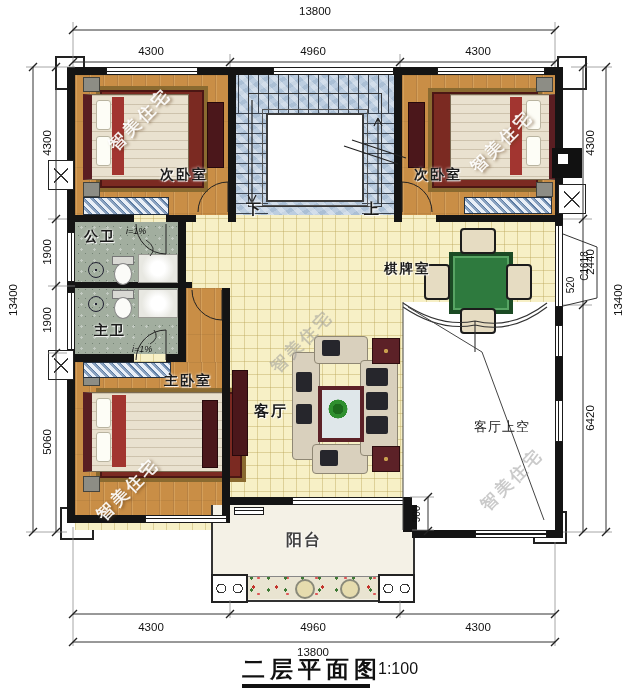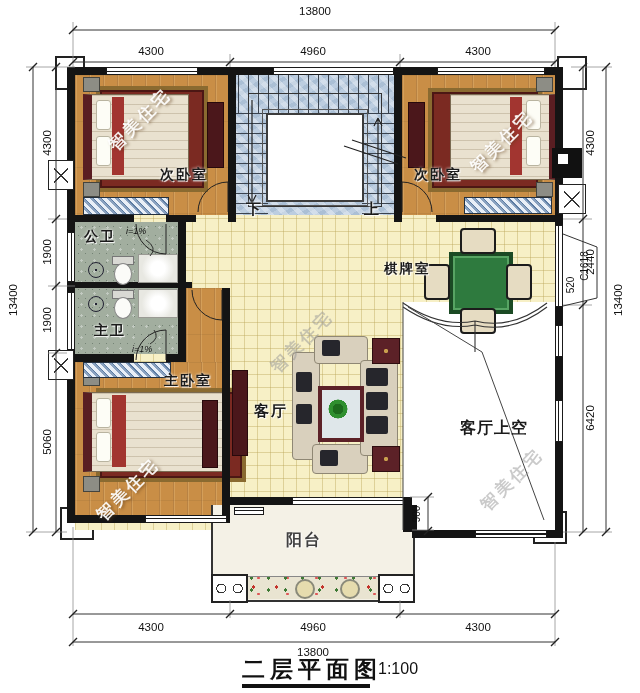--- a/index.html
+++ b/index.html
@@ -297,21 +297,21 @@
     </g>
   </svg>
 
   <div class="room-label" style="left:160px;top:166px">次卧室</div>
   <div class="room-label" style="left:414px;top:166px">次卧室</div>
   <div class="room-label" style="left:164px;top:372px">主卧室</div>
   <div class="room-label" style="left:84px;top:228px">公卫</div>
   <div class="room-label" style="left:94px;top:322px">主卫</div>
   <div class="room-label" style="left:254px;top:402px;font-size:15px">客厅</div>
   <div class="room-label" style="left:384px;top:260px;font-size:13.5px">棋牌室</div>
-  <div class="room-label" style="left:460px;top:418px;font-size:16px;letter-spacing:1px;text-shadow:none;font-weight:700">客厅上空</div>
+  <div class="room-label" style="left:474px;top:418px;font-size:13px;letter-spacing:1px;text-shadow:none;font-weight:400">客厅上空</div>
   <div class="room-label" style="left:286px;top:530px;font-size:16px;color:#404040">阳台</div>
   <div class="room-label" style="left:246px;top:200px;font-size:15px">下</div>
   <div class="room-label" style="left:364px;top:200px;font-size:15px">上</div>
   <div class="slope" style="left:126px;top:226px">i=1%</div>
   <div class="slope" style="left:132px;top:344px">i=1%</div>
 
   <div class="watermark" style="left:100px;top:108px">智美住宅</div>
   <div class="watermark" style="left:462px;top:130px">智美住宅</div>
   <div class="watermark" style="left:88px;top:478px">智美住宅</div>
   <div class="watermark gray" style="left:262px;top:330px">智美住宅</div>

